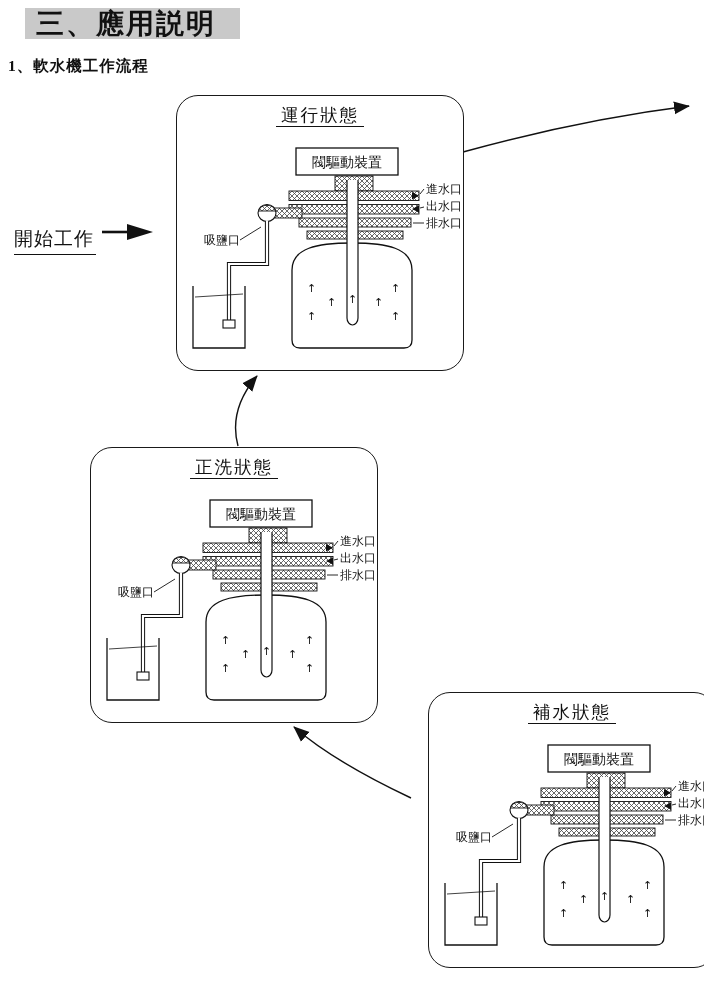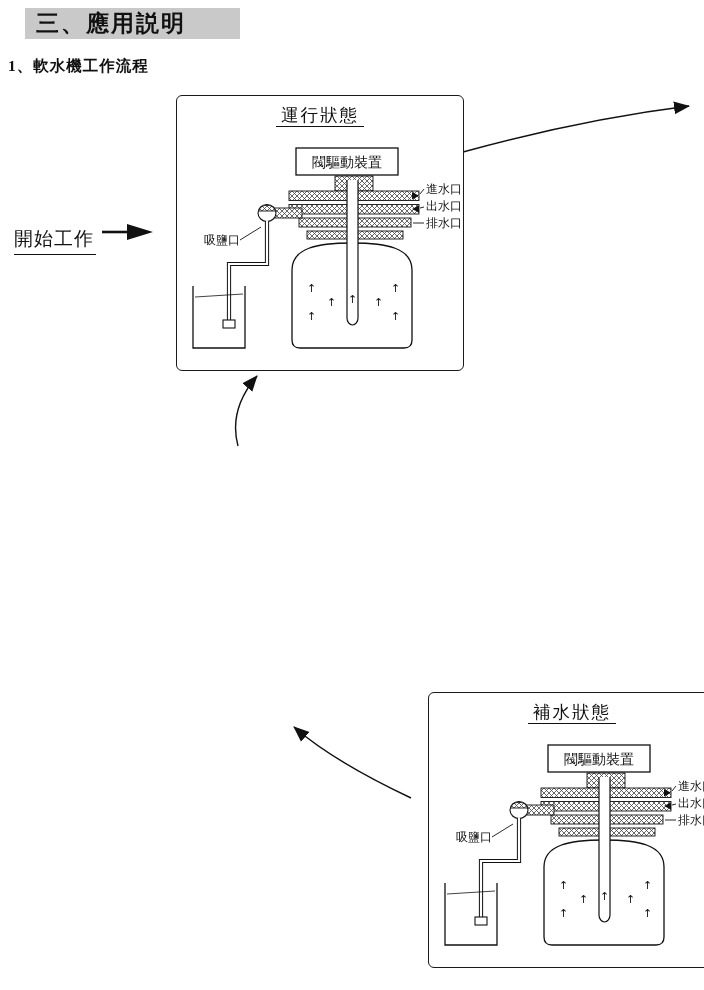--- a/index.html
+++ b/index.html
@@ -4,37 +4,37 @@
 <style>
   html,body{margin:0;padding:0;background:#fff;}
   .page{
     position:relative; width:704px; height:990px; background:#fff;
     font-family:"Liberation Serif", serif; color:#111; overflow:hidden;
   }
   .section-header{
     position:absolute; left:25px; top:8px; width:204px; height:31px;
     background:#c9c9c9; display:flex; align-items:center; padding-left:11px;
   }
-  .section-title{ font-size:23px; font-weight:bold; letter-spacing:2px; }
+  .section-title{ font-size:28px; font-weight:bold; letter-spacing:2px; }
   .subtitle{
     position:absolute; left:8px; top:56px; font-size:15.5px; font-weight:bold;
     letter-spacing:1px;
     text-align:center;
   }
   .start-label{
     position:absolute; left:14px; top:206px; font-size:19px;
     border-bottom:1.3px solid #111; padding:0 2px 2px 0; letter-spacing:1px;margin-top:20px;
   }
   .connectors{
     position:absolute; left:0; top:0; z-index:1; pointer-events:none;
   }
   .conn{ fill:none; stroke:#111; stroke-width:1.4; }
   .state-box{
     position:absolute; width:286px; height:274px; z-index:2;
-    border:1.6px solid #1a1a1a; border-radius:6px; background:#fff;
+    border:1.6px solid #1a1a1a; border-radius:22px; background:#fff;
   }
   .state-title-wrap{
     position:absolute; top:7px; left:0; right:0; text-align:center; z-index:3;
   }
   .state-title{
     font-size:17.5px; letter-spacing:2px;
     border-bottom:1.3px solid #111; padding:0 5px 1px 5px;
   }
   .diagram{ position:absolute; left:0; top:0; width:286px; height:274px; }
   .defs-svg{ position:absolute; width:0; height:0; }
@@ -141,20 +141,28 @@
 
   <section class="state-box" style="left:176px; top:95px;">
     <div class="state-title-wrap">
       <span class="state-title">運行狀態</span>
     </div>
     <svg class="diagram" viewBox="0 0 286 274">
       <use href="#valve-diagram" xlink:href="#valve-diagram"></use>
     </svg>
   </section>
 
+  <section class="state-box" style="left:90px; top:447px;">
+    <div class="state-title-wrap">
+      <span class="state-title">正洗狀態</span>
+    </div>
+    <svg class="diagram" viewBox="0 0 286 274">
+      <use href="#valve-diagram" xlink:href="#valve-diagram"></use>
+    </svg>
+  </section>
 
   <section class="state-box" style="left:428px; top:692px;">
     <div class="state-title-wrap">
       <span class="state-title">補水狀態</span>
     </div>
     <svg class="diagram" viewBox="0 0 286 274">
       <use href="#valve-diagram" xlink:href="#valve-diagram"></use>
     </svg>
   </section>
 

